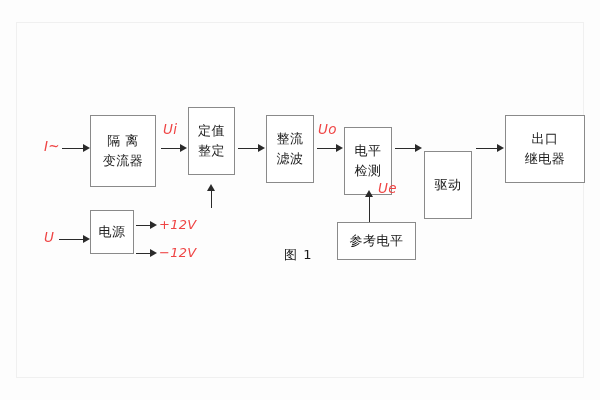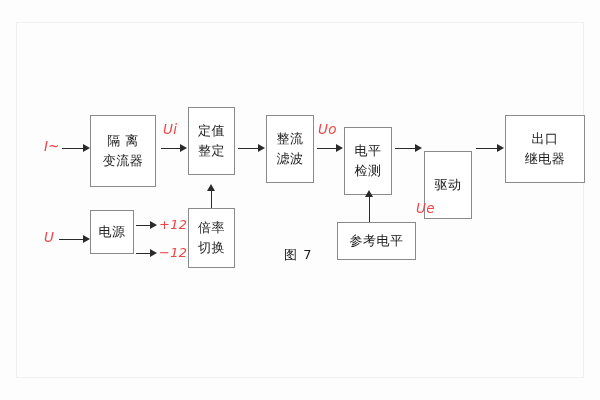--- a/index.html
+++ b/index.html
@@ -157,31 +157,27 @@
   </div>
 
   <div class="hline" style="left:136px; top:225px; width:14px;"></div>
   <div class="arrow-r" style="left:150px; top:220.5px;"></div>
   <div class="lbl" style="left:159px; top:217px;">+12V</div>
 
   <div class="hline" style="left:136px; top:253px; width:14px;"></div>
   <div class="arrow-r" style="left:150px; top:248.5px;"></div>
   <div class="lbl" style="left:159px; top:245px;">−12V</div>
 
-  <div class="box" style="left:188px; top:208px; width:47px; height:60px;">
-    <span class="ln">倍率</span>
-    <span class="ln">切换</span>
-  </div>
 
   <div class="vline" style="left:211px; top:190px; height:18px;"></div>
   <div class="arrow-u" style="left:206.8px; top:184px;"></div>
 
   <div class="box one-line" style="left:337px; top:222px; width:79px; height:38px;">
     <span class="ln">参考电平</span>
   </div>
 
   <div class="vline" style="left:369px; top:196px; height:26px;"></div>
   <div class="arrow-u" style="left:364.8px; top:190px;"></div>
-  <div class="lbl lbl-sig" style="left:378px; top:200px;margin-left:38px;">Ue</div>
+  <div class="lbl lbl-sig" style="left:378px; top:180px;">Ue</div>
 
-  <div class="caption" style="left:284px; top:246px;">图 7</div>
+  <div class="caption" style="left:284px; top:246px;">图 1</div>
 
 </div>
 
 </body></html>

